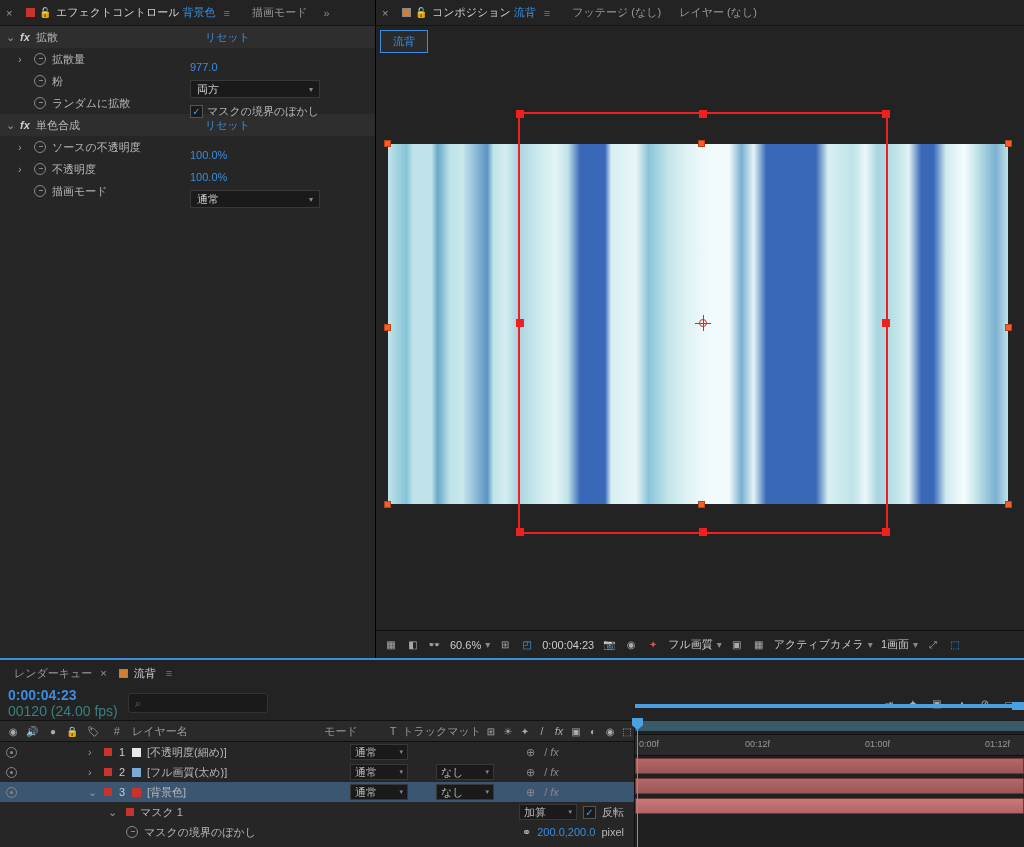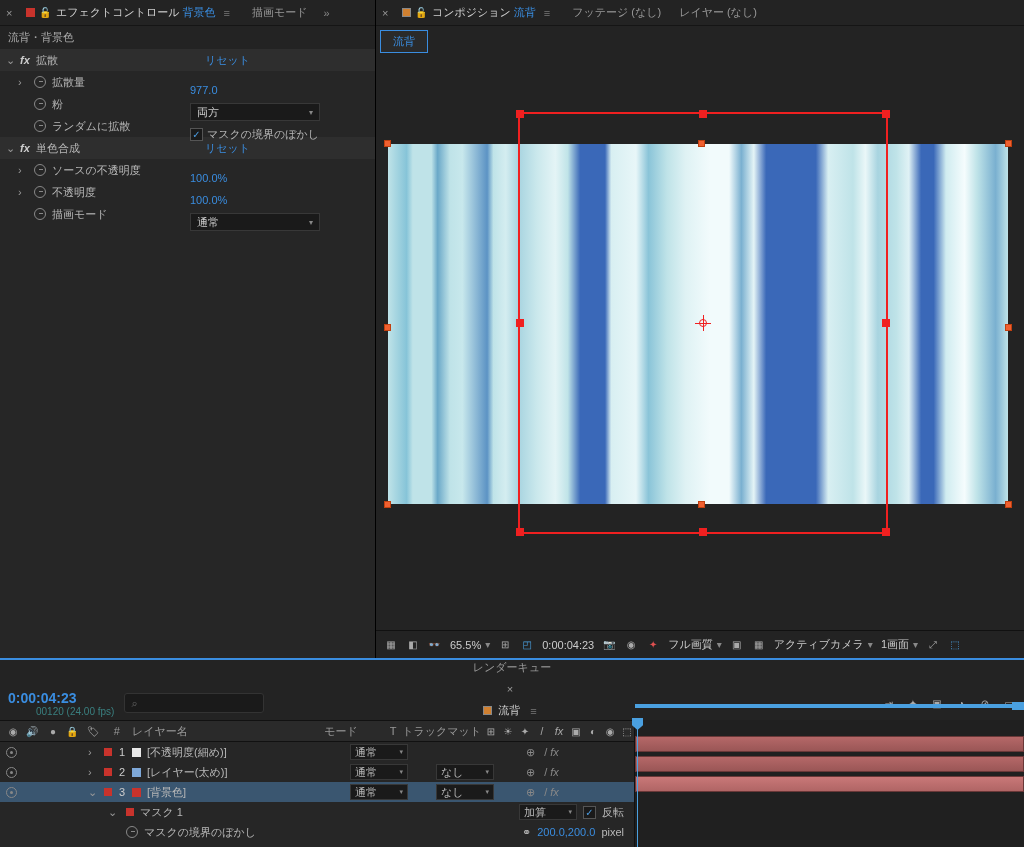--- a/index.html
+++ b/index.html
@@ -69,25 +69,25 @@
 .subtabs { position:absolute; top:0; left:0; display:flex; padding:4px; gap:0; }
 .subtab { padding:3px 12px; color:#999; border:1px solid transparent; }
 .subtab.active { color:#3a8de0; border:1px solid #3a8de0; background:#2a2a2a; }
 
 #viewer-bar { height:28px; background:#232323; border-top:1px solid #111; display:flex; align-items:center; gap:8px; padding:0 8px; color:#ccc; }
 #viewer-bar .vb-item { display:flex; align-items:center; gap:4px; }
 .vb-dd { font-size:10px; color:#888; }
 .small-icon { width:14px; height:14px; display:flex; align-items:center; justify-content:center; color:#aaa; font-size:10px; }
 
 #bottom-row { height:188px; background:#232323; border-top:2px solid #3a8de0; }
-#tl-tabs { height:26px; display:flex; align-items:center; padding:0 6px; gap:8px;flex-direction:column; }
+#tl-tabs { height:26px; display:flex; align-items:center; padding:0 6px; gap:0; }
 #tl-tabs .tab { gap:6px; }
 #tl-head { height:34px; display:flex; align-items:center; padding:0 8px; gap:10px; }
 .timecode { color:#3a8de0; font-size:14px; font-weight:bold; }
-.frames { color:#3a8080; font-size:10px;margin-left:28px; }
+.frames { color:#3a8080; font-size:14px; }
 .search { background:#1a1a1a; border:1px solid #333; height:20px; width:140px; border-radius:3px; display:flex; align-items:center; padding:0 6px; color:#666; }
 .tl-toolbar { margin-left:auto; display:flex; gap:10px; align-items:center; color:#999; }
 
 #tl-body { display:flex; height:128px; }
 #tl-left { width:634px; background:#262626; }
 .col-head { height:22px; display:flex; align-items:center; background:#2a2a2a; border-top:1px solid #111; border-bottom:1px solid #111; font-size:10px; color:#999; }
 .col-head .c1{width:82px;padding-left:6px;display:flex;gap:6px;align-items:center;}
 .col-head .c2{width:20px;text-align:center;}
 .col-head .c3{width:218px;padding-left:6px;}
 .col-head .c4{width:72px;}
@@ -130,21 +130,20 @@
       <span class="tab-x">×</span>
       <div class="tab active">
         <span class="sq red"></span>
         <span class="lock-icon">🔓</span>
         <span><span>エフェクトコントロール</span> <span class="blue-link">背景色</span></span>
         <span class="hamburger">≡</span>
       </div>
       <div class="tab">描画モード</div>
       <span class="arrow-r">»</span>
     </div>
-    <div class="crumb">流背・背景色</div>
     <div id="fx-body">
 
       <div class="fx-row header">
         <span class="twisty">⌄</span>
         <span class="fx-badge">fx</span>
         <span class="fx-name">拡散</span>
         <span class="fx-reset blue-link">リセット</span>
       </div>
       <div class="prop-row">
         <div class="prop-label">
@@ -263,21 +262,21 @@
               <div class="ring"></div>
             </div>
         </div>
       </div>
     </div>
     <div id="viewer-bar">
       <span class="small-icon">▦</span>
       <span class="small-icon">◧</span>
       <span class="small-icon">👓</span>
       <div class="vb-item">
-          <span>65.5%</span>
+          <span>60.6%</span>
           <span class="vb-dd">▾</span>
         </div>
       <span class="small-icon">⊞</span>
       <span class="small-icon" style="color:#4aa0e0">◰</span>
       <span>0:00:04:23</span>
       <span class="small-icon">📷</span>
       <span class="small-icon">◉</span>
       <span class="small-icon" style="color:#e05050">✦</span>
       <div class="vb-item">
           <span>フル画質</span>
@@ -389,21 +388,21 @@
         <div class="c1">
             <span class="eye"></span>
           </div>
         <div class="c1" style="width:30px;gap:4px">
             <span class="twisty">›</span>
             <span class="sq red-sm"></span>
           </div>
         <div class="c2">2</div>
         <div class="c3">
             <span class="sq lblue"></span>
-            <span>[レイヤー(太め)]</span>
+            <span>[フル画質(太め)]</span>
           </div>
         <div class="c4">
             <div class="mini-dd">
               <span>通常</span>
               <span class="dd-arrow">▾</span>
             </div>
           </div>
         <div class="c5"></div>
         <div class="c6">
             <div class="mini-dd">
@@ -474,20 +473,27 @@
           <span class="blue-link">200.0,200.0</span>
           <span>pixel</span>
         </div>
       </div>
     </div>
     <div id="tl-right">
       <div style="position:relative;height:14px">
         <div class="ruler-top"></div>
           <div class="ruler-top-handle"></div>
       </div>
+      <div class="ruler">
+        <div class="work-area"></div>
+        <span class="tick" style="left:4px">0:00f</span>
+        <span class="tick" style="left:110px">00:12f</span>
+        <span class="tick" style="left:230px">01:00f</span>
+        <span class="tick" style="left:350px">01:12f</span>
+      </div>
       <div class="bar-track">
           <div class="bar" style="left:0;right:0"></div>
         </div>
       <div class="bar-track">
           <div class="bar" style="left:0;right:0"></div>
         </div>
       <div class="bar-track">
           <div class="bar" style="left:0;right:0;background:linear-gradient(#c97878,#b06565)"></div>
         </div>
       <div class="playhead" style="left:2px"></div>

